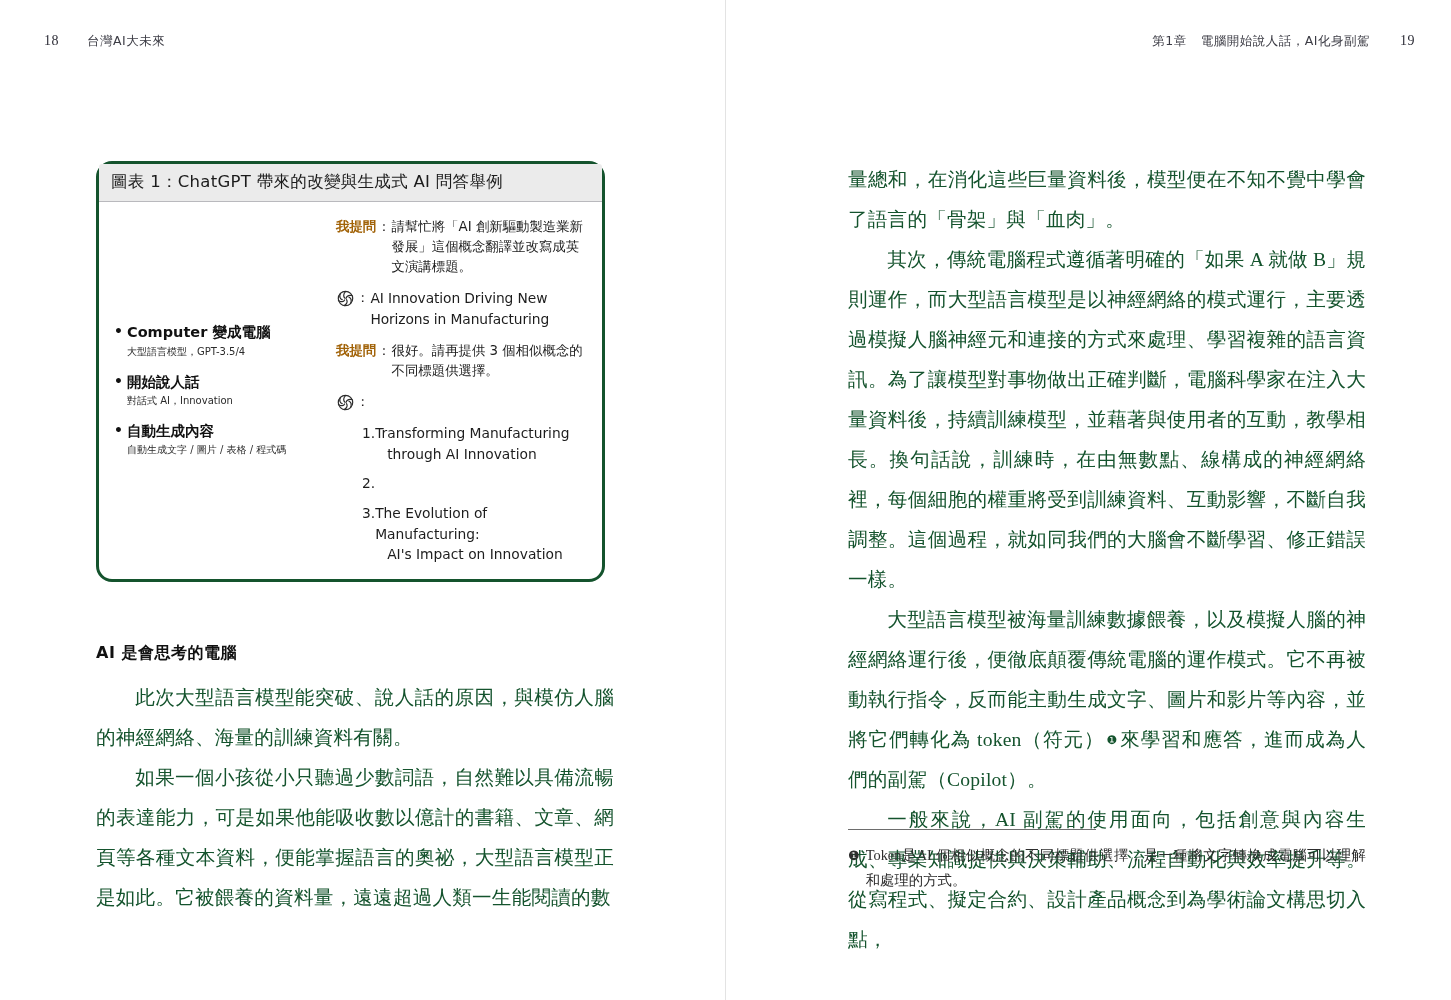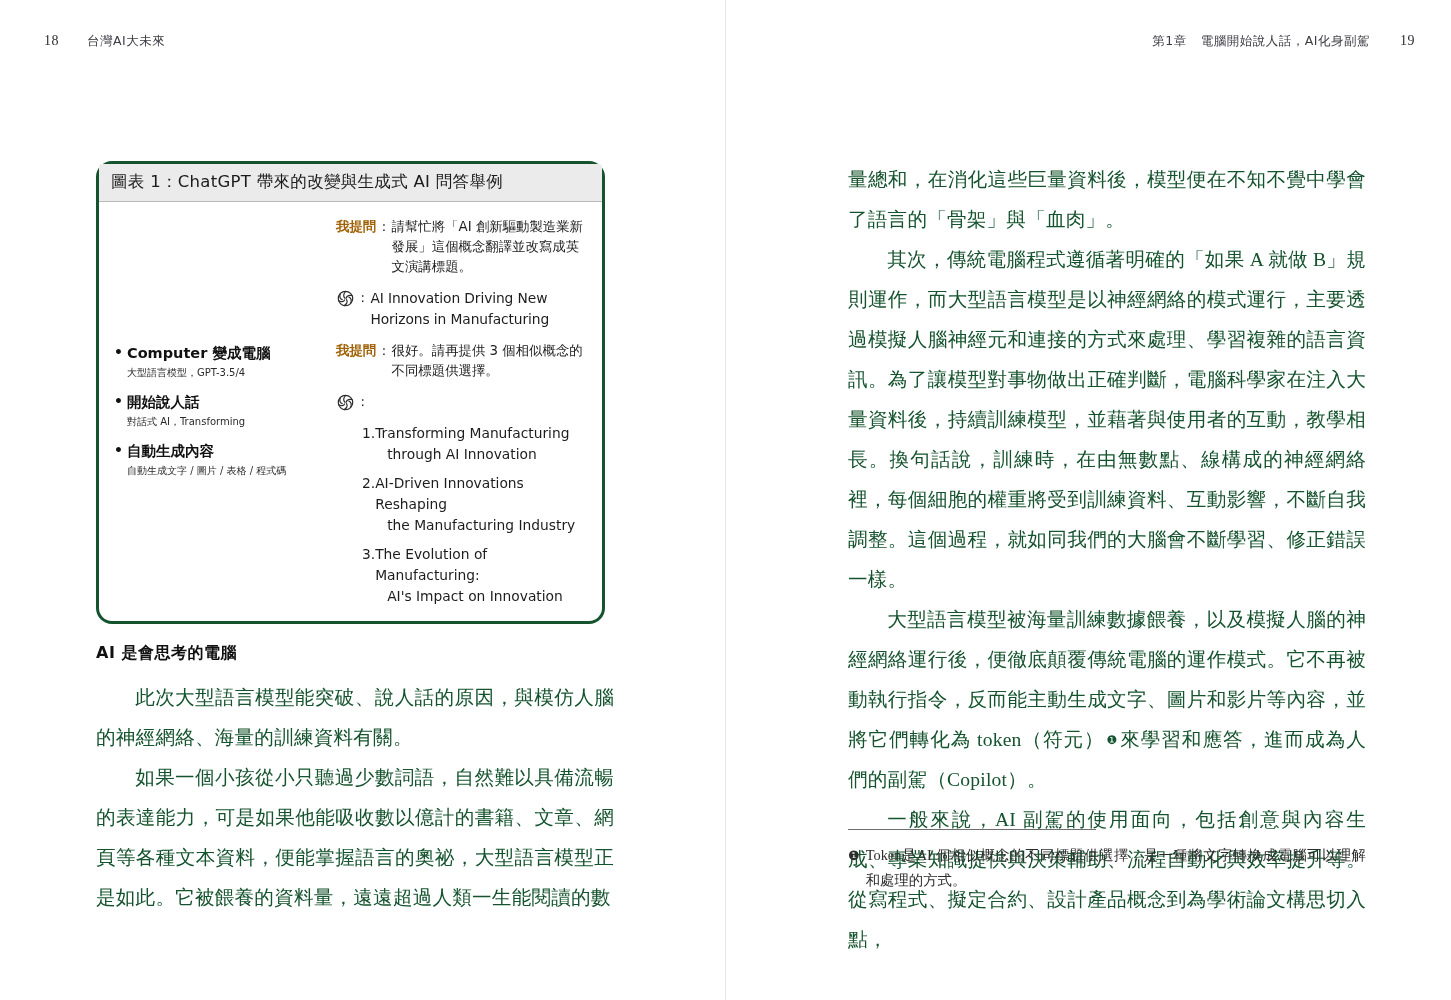--- a/index.html
+++ b/index.html
@@ -262,21 +262,21 @@
 
         <div class="fig-col-left">
 
           <div class="bullet-item">
             <div class="bullet-head">Computer 變成電腦</div>
             <div class="bullet-sub">大型語言模型，GPT-3.5/4</div>
           </div>
 
           <div class="bullet-item">
             <div class="bullet-head">開始說人話</div>
-            <div class="bullet-sub">對話式 AI，Transforming</div>
+            <div class="bullet-sub">對話式 AI，Innovation</div>
           </div>
 
           <div class="bullet-item">
             <div class="bullet-head">自動生成內容</div>
             <div class="bullet-sub">自動生成文字 / 圖片 / 表格 / 程式碼</div>
           </div>
 
         </div>
 
         <div class="fig-divider"></div>
@@ -333,24 +333,20 @@
           <div class="answer-list">
             <div class="answer-item">
               <span class="answer-num">1.</span>
               <span class="answer-body">
                 <span>Transforming Manufacturing</span>
                 <span class="l2">through AI Innovation</span>
               </span>
             </div>
             <div class="answer-item">
               <span class="answer-num">2.</span>
-              <span class="answer-body">
-                <span>AI-Driven Innovations Reshaping</span>
-                <span class="l2">the Manufacturing Industry</span>
-              </span>
             </div>
             <div class="answer-item">
               <span class="answer-num">3.</span>
               <span class="answer-body">
                 <span>The Evolution of Manufacturing:</span>
                 <span class="l2">AI's Impact on Innovation</span>
               </span>
             </div>
           </div>
 

